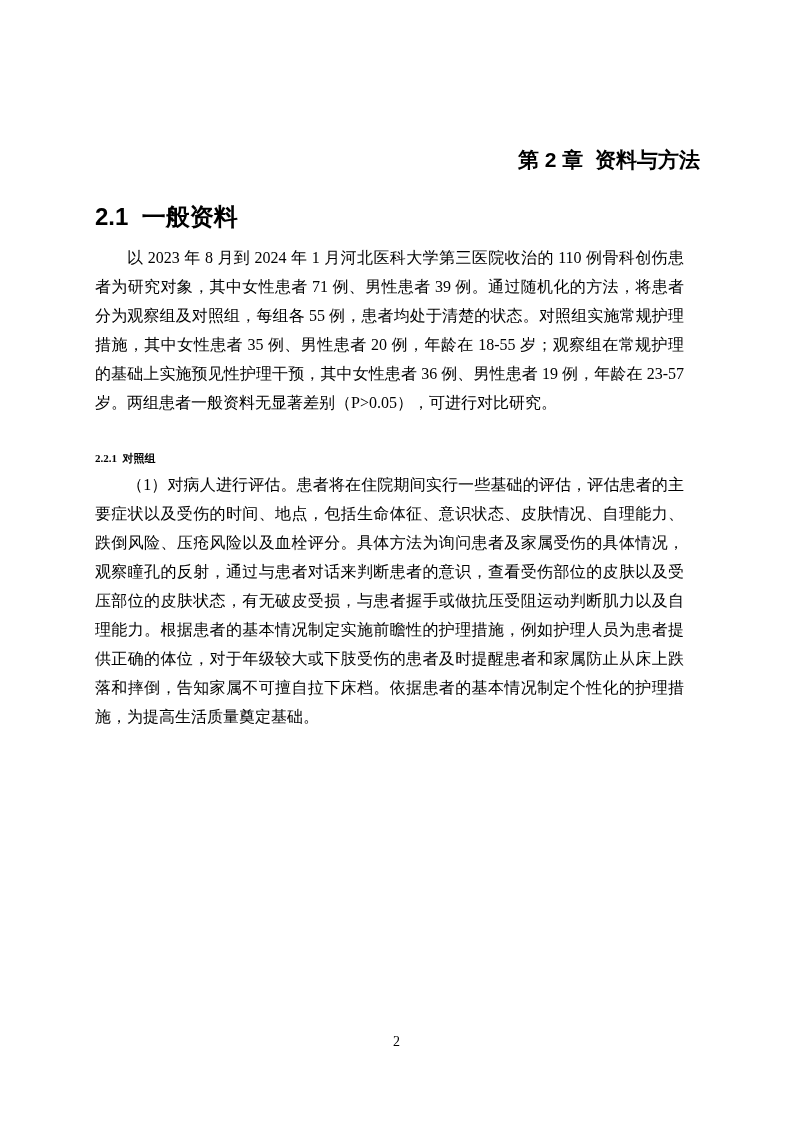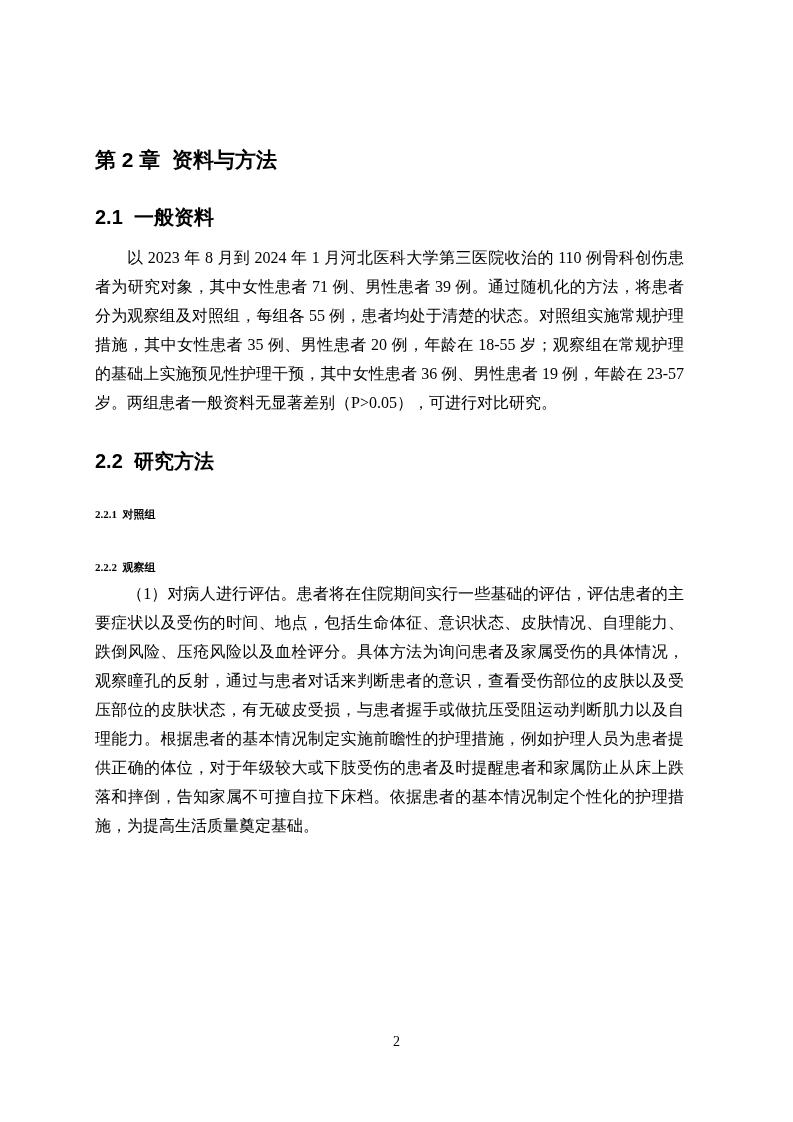--- a/index.html
+++ b/index.html
@@ -17,28 +17,28 @@
     padding: 147px 93px 0 95px;
     font-family: "Liberation Serif", "DejaVu Serif", serif;
     color: #000000;
     overflow: hidden;
   }
   .chapter-title {
     font-family: "Liberation Sans", "DejaVu Sans", sans-serif;
     font-weight: 700;
     font-size: 21px;
     line-height: 26px;
-    text-align: left;
+    text-align: right;
     margin: 0;
     white-space: pre-wrap;
   }
   .sec-heading {
     font-family: "Liberation Sans", "DejaVu Sans", sans-serif;
     font-weight: 700;
-    font-size: 20px;
+    font-size: 24px;
     line-height: 24px;
     margin: 32px 0 0 0;
     white-space: pre-wrap;
   }
   .subsec-heading {
     font-family: Liberation Serif, serif;
     font-weight: 700;
     font-size: 11px;
     line-height: 23px;
     margin: 30px 0 0 0;
@@ -73,26 +73,24 @@
 <body>
 
 <div class="page">
 
   <h1 class="chapter-title">第 2 章  资料与方法</h1>
 
   <h2 class="sec-heading">2.1  一般资料</h2>
 
   <p class="body-para">以 2023 年 8 月到 2024 年 1 月河北医科大学第三医院收治的 110 例骨科创伤患者为研究对象，其中女性患者 71 例、男性患者 39 例。通过随机化的方法，将患者分为观察组及对照组，每组各 55 例，患者均处于清楚的状态。对照组实施常规护理措施，其中女性患者 35 例、男性患者 20 例，年龄在 18-55 岁；观察组在常规护理的基础上实施预见性护理干预，其中女性患者 36 例、男性患者 19 例，年龄在 23-57 岁。两组患者一般资料无显著差别（P&gt;0.05），可进行对比研究。</p>
 
-  <h2 class="sec-heading">2.2  研究方法</h2>
 
 
   <h3 class="subsec-heading">2.2.1  对照组</h3>
 
 
-  <h3 class="subsec-heading">2.2.2  观察组</h3>
 
 
   <p class="body-para follow">（1）对病人进行评估。患者将在住院期间实行一些基础的评估，评估患者的主要症状以及受伤的时间、地点，包括生命体征、意识状态、皮肤情况、自理能力、跌倒风险、压疮风险以及血栓评分。具体方法为询问患者及家属受伤的具体情况，观察瞳孔的反射，通过与患者对话来判断患者的意识，查看受伤部位的皮肤以及受压部位的皮肤状态，有无破皮受损，与患者握手或做抗压受阻运动判断肌力以及自理能力。根据患者的基本情况制定实施前瞻性的护理措施，例如护理人员为患者提供正确的体位，对于年级较大或下肢受伤的患者及时提醒患者和家属防止从床上跌落和摔倒，告知家属不可擅自拉下床档。依据患者的基本情况制定个性化的护理措施，为提高生活质量奠定基础。</p>
 
   <div class="page-footer">2</div>
 
 </div>
 
 </body></html>

